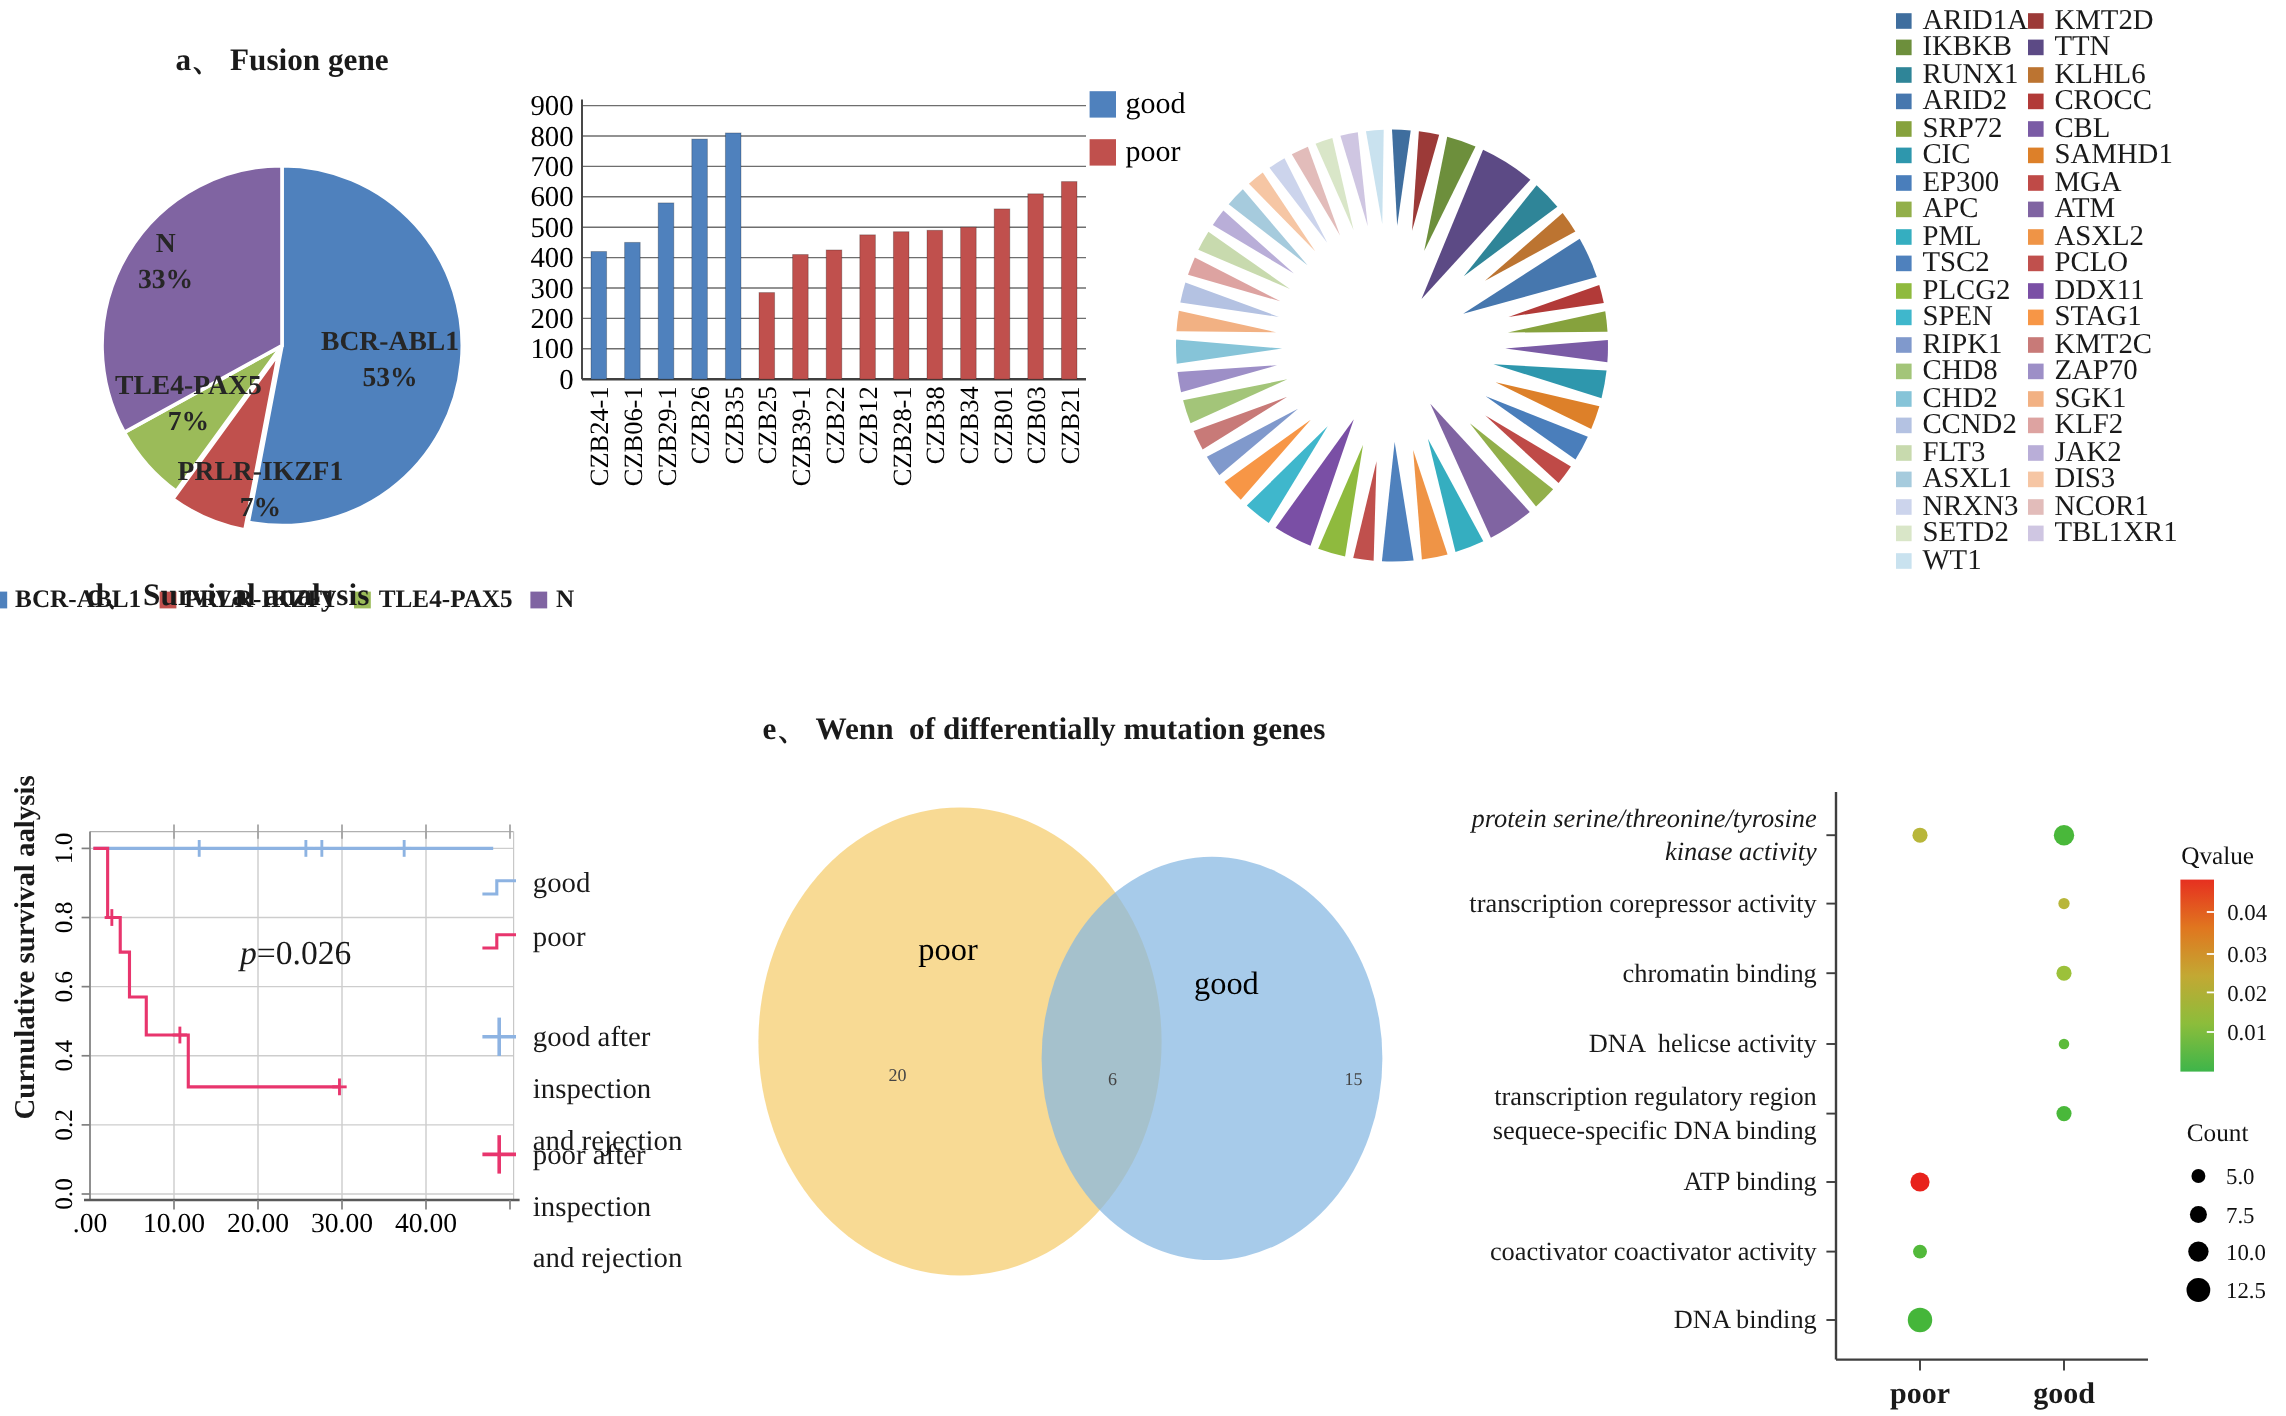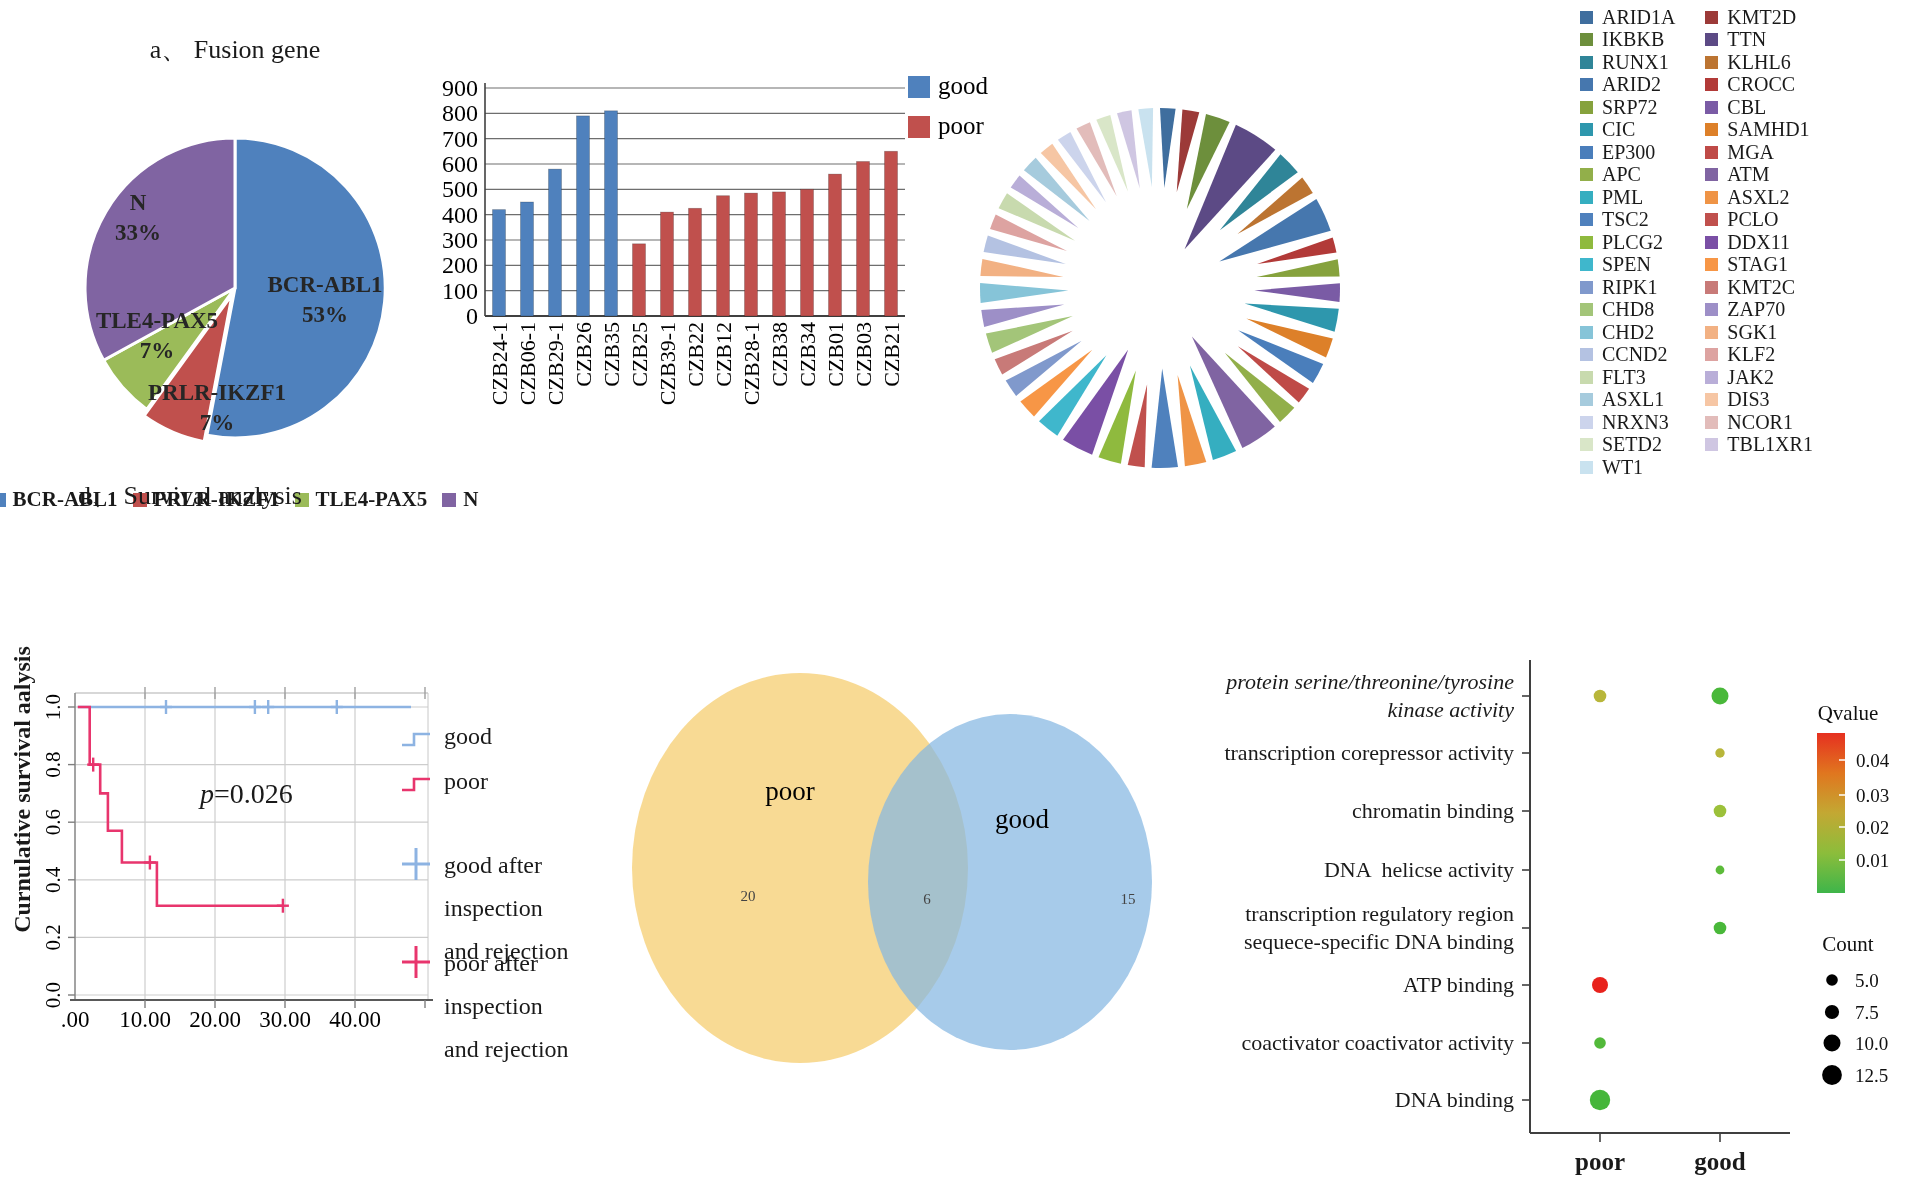--- a/index.html
+++ b/index.html
@@ -1,26 +1,26 @@
 <!DOCTYPE html>
 <html><head>
 <meta charset="utf-8">
 <style>
   html,body{margin:0;padding:0;background:#fff;}
   .canvas{position:relative;width:1905px;height:1180px;background:#fff;overflow:hidden;
           font-family:"Liberation Serif","DejaVu Serif",serif;color:#1a1a1a;}
   .panel{position:absolute;}
-  .ptitle{position:absolute;font-weight:normal;font-size:26px;text-align:center;white-space:pre;}
+  .ptitle{position:absolute;font-weight:bold;font-size:26px;text-align:center;white-space:pre;}
   svg{position:absolute;overflow:visible;font-family:"Liberation Serif","DejaVu Serif",serif;}
   .hlegend{position:absolute;display:flex;justify-content:center;align-items:center;gap:15px;
            font-weight:bold;font-size:21px;white-space:nowrap;}
   .hlegend .it{display:flex;align-items:center;gap:7px;}
   .sw{width:14px;height:14px;display:inline-block;flex:0 0 auto;}
   .glegend{position:absolute;display:grid;grid-auto-flow:column;grid-template-rows:repeat(21,22.5px);
-           column-gap:30px;font-size:20px;}
+           font-size:24px;}
   .glegend .it{display:flex;align-items:center;gap:9px;white-space:nowrap;}
   .glegend .sw{width:13px;height:13px;}
   .vlabel{position:absolute;transform:rotate(-90deg);font-weight:bold;font-size:24px;text-align:center;}
   .slegend-item{position:absolute;display:flex;gap:10px;font-size:24px;line-height:43px;align-items:flex-start;white-space:pre-line;}
   .slegend-item svg{position:static;flex:0 0 auto;}
   .cat{position:absolute;width:414px;text-align:right;font-size:22px;line-height:28px;white-space:pre;}
   .xlab{position:absolute;font-weight:bold;font-size:25px;transform:translateX(-50%);}
 </style>
 </head>
 <body>
@@ -411,20 +411,21 @@
         </svg><span>good after inspection
 and rejection</span></div>
       <div class="slegend-item" style="left: 400px; top: 472px;"><svg width="34" height="40">
           <line x1="16" y1="4" x2="16" y2="36" stroke="#e8356d" stroke-width="3"></line>
           <line x1="2" y1="20" x2="30" y2="20" stroke="#e8356d" stroke-width="3"></line>
         </svg><span>poor after inspection
 and rejection</span></div>
     </section>
 
   <section class="panel" style="left:560px;top:575px;width:620px;height:560px">
+    <div class="ptitle" style="left:0;top:15px;width:620px">e、 Wenn  of differentially mutation genes</div>
     <svg id="venn-svg" style="left:0;top:45px" width="620" height="500">
         <ellipse cx="240" cy="248" rx="168" ry="195" fill="#f6d27d" fill-opacity="0.82"></ellipse>
         <ellipse cx="450" cy="262" rx="142" ry="168" fill="#85b7e2" fill-opacity="0.72"></ellipse>
         <text x="230" y="180" text-anchor="middle" font-size="27">poor</text>
         <text x="462" y="208" text-anchor="middle" font-size="27">good</text>
         <text x="188" y="281" text-anchor="middle" font-size="15" fill="#444">20</text>
         <text x="367" y="284" text-anchor="middle" font-size="15" fill="#444">6</text>
         <text x="568" y="284" text-anchor="middle" font-size="15" fill="#444">15</text>
       </svg>
   </section>

